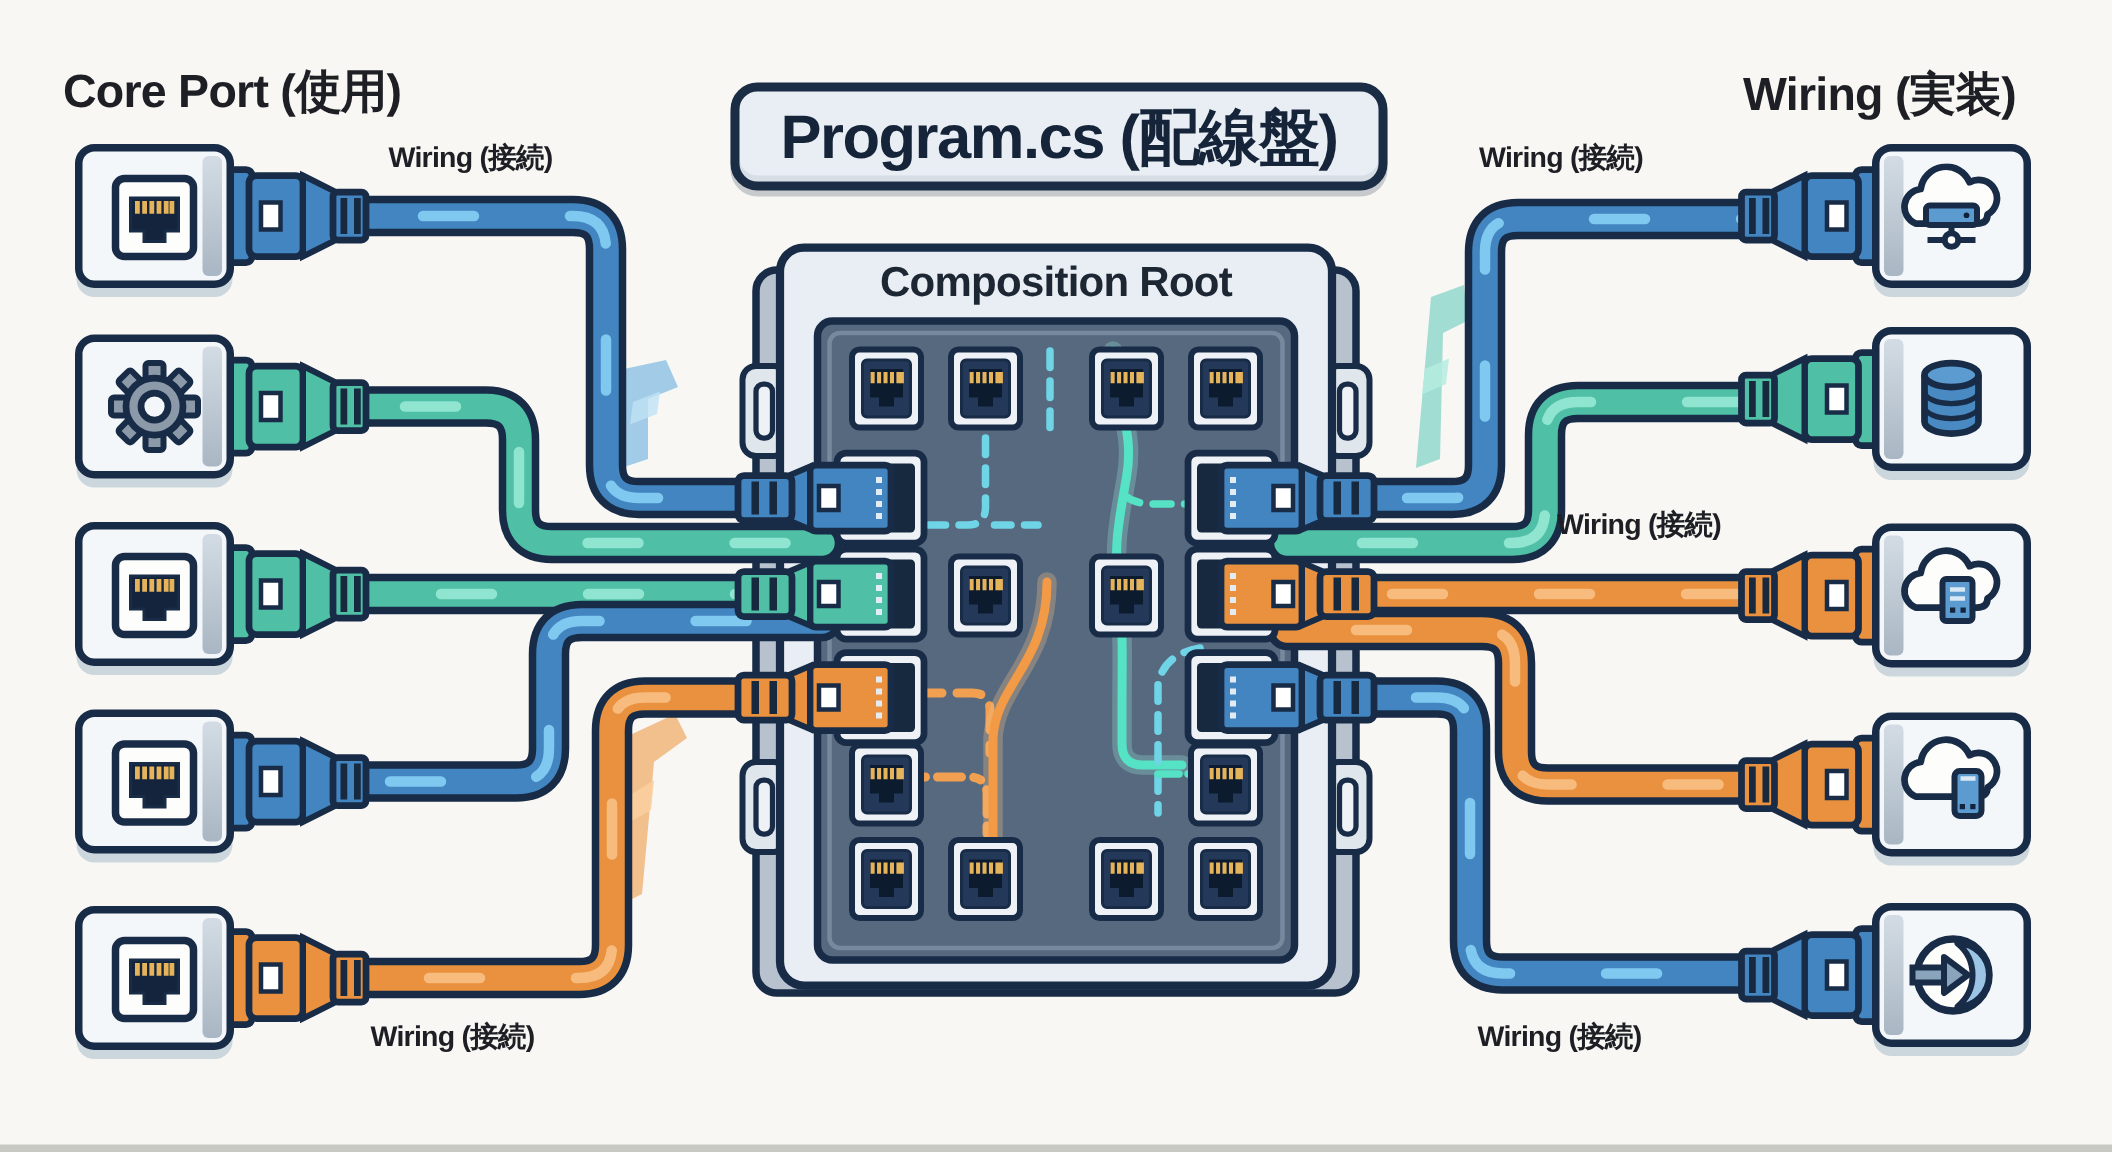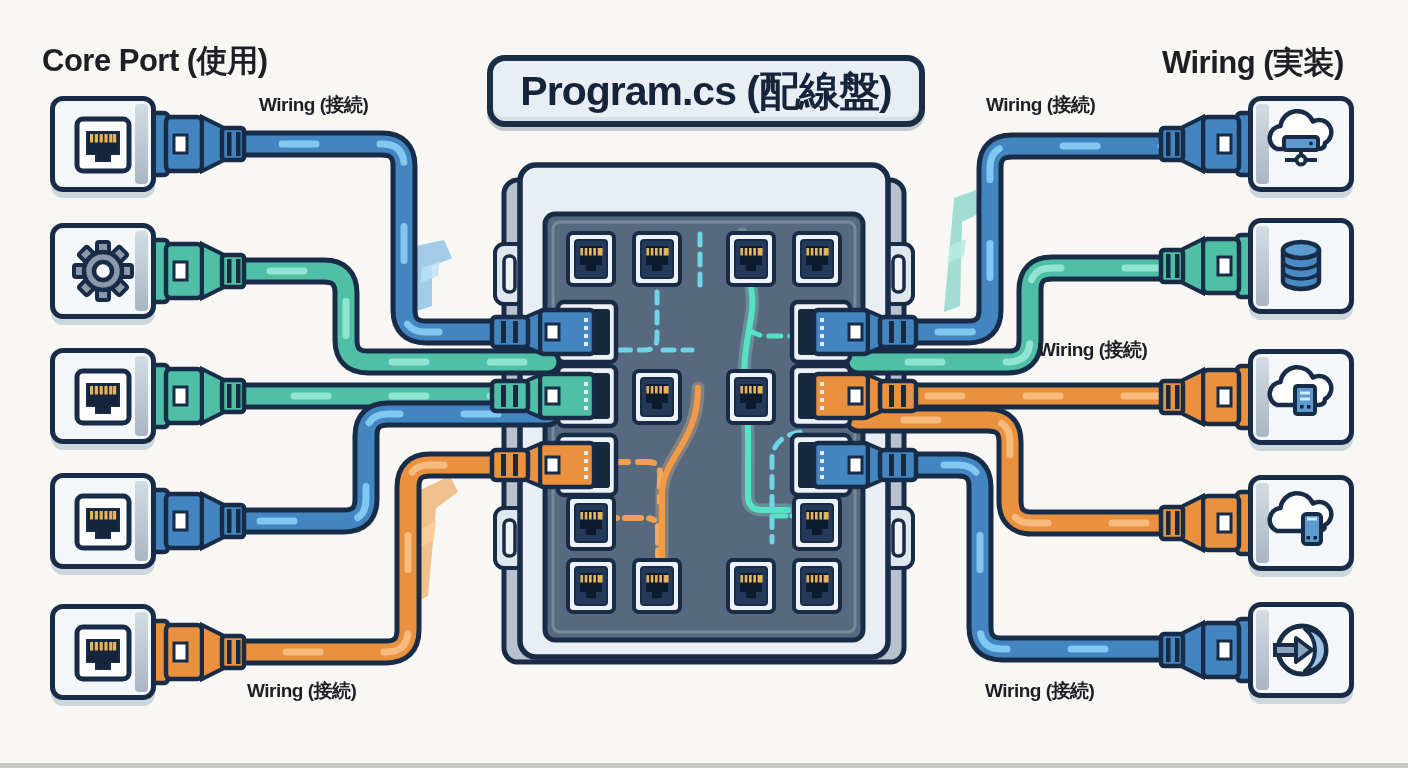--- a/index.html
+++ b/index.html
@@ -259,20 +259,21 @@
   <div class="lbl big" style="left:1162px;top:42px;">Wiring (実装)</div>
   <div class="lbl wiring" style="left:259px;top:92px;">Wiring (接続)</div>
   <div class="lbl wiring" style="left:986px;top:92px;">Wiring (接続)</div>
   <div class="lbl wiring" style="left:1038px;top:337px;">Wiring (接続)</div>
   <div class="lbl wiring" style="left:247px;top:678px;">Wiring (接続)</div>
   <div class="lbl wiring" style="left:985px;top:678px;">Wiring (接続)</div>
 
   <div class="titlebox">
     <span class="t">Program.cs (配線盤)</span>
   </div>
+  <div class="comproot">Composition Root</div>
 
   <div class="box left" style="left:50px;top:96px;">
     <span class="edge"></span>
     <svg width="66" height="66" viewBox="0 0 66 66">
       <g transform="translate(33,34)">
         <rect x="-26" y="-26" width="52" height="52" rx="6" fill="#fdfdfc" stroke="#182c47" stroke-width="5"></rect>
         <path d="M -16 -13 H 16 V 9 H 7 V 16 H -7 V 9 H -16 Z" fill="#13243c" stroke="#182c47" stroke-width="2"></path>
         <g fill="#e5b35a">
             <rect x="-13" y="-11" width="3.2" height="8.5"></rect>
             <rect x="-8.2" y="-11" width="3.2" height="8.5"></rect>

